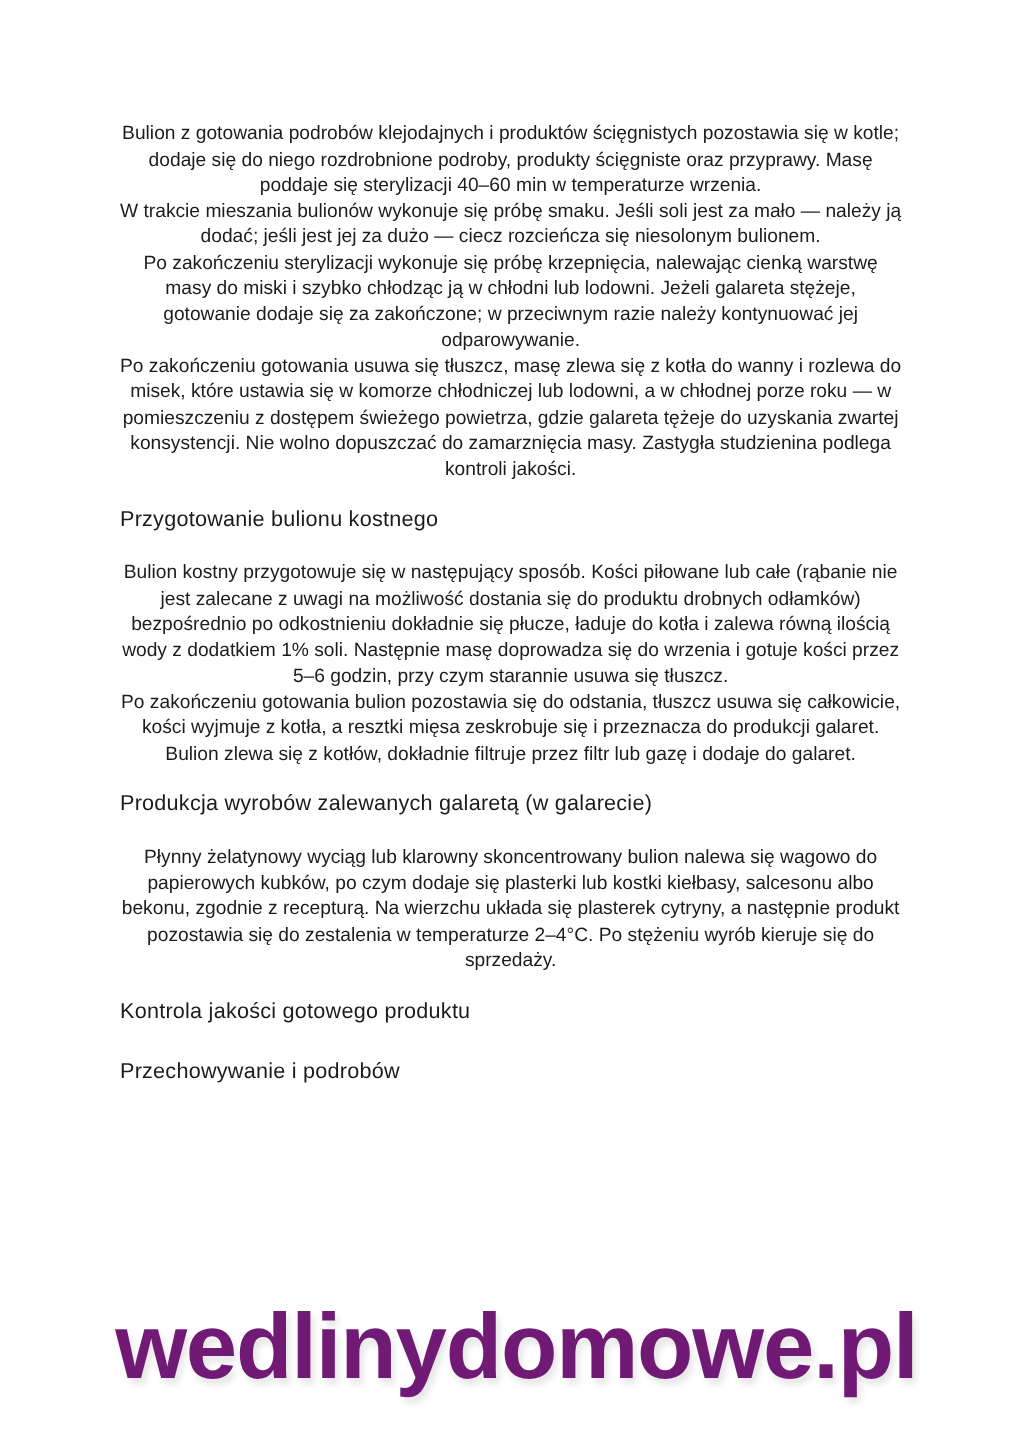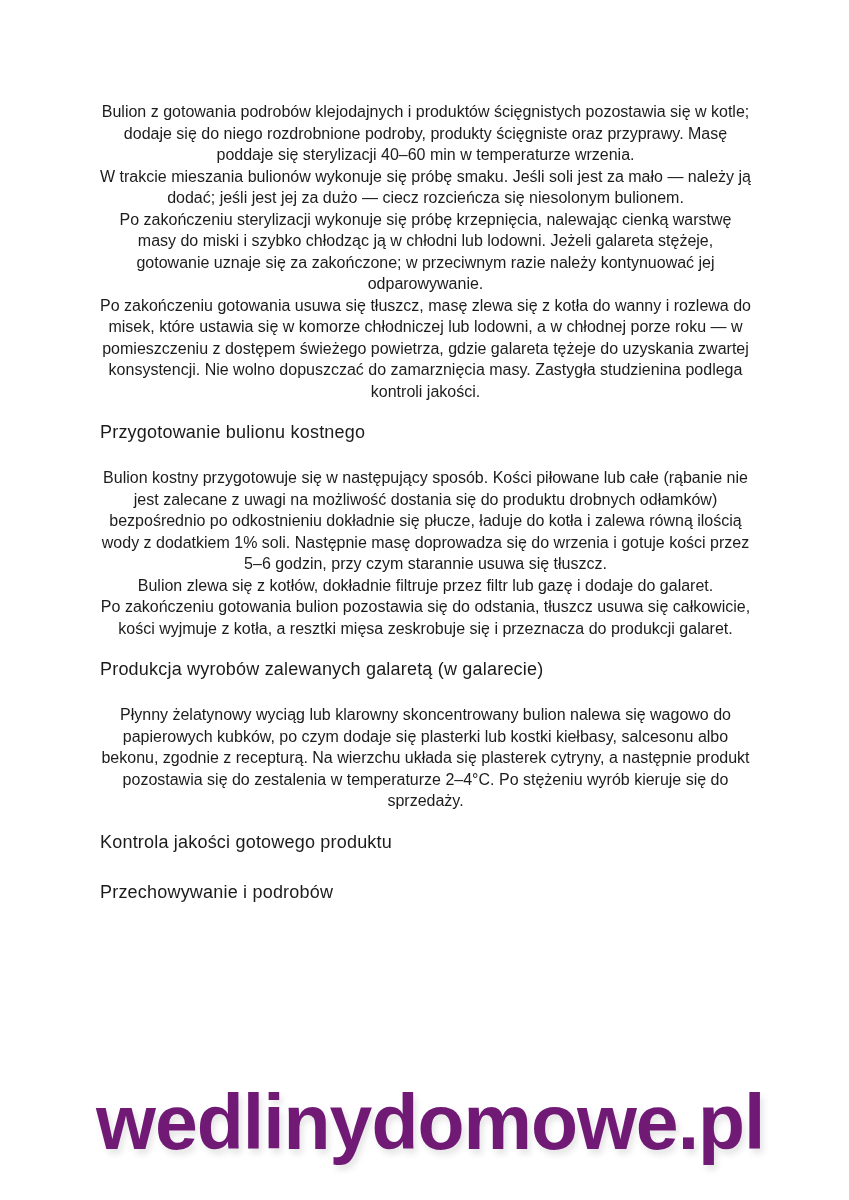--- a/index.html
+++ b/index.html
@@ -46,25 +46,25 @@
     user-select: none;
   }
 </style>
 </head>
 <body>
 
 <div class="page">
   <div class="content" id="doc-content">
       <p class="para">Bulion z gotowania podrobów klejodajnych i produktów ścięgnistych pozostawia się w kotle; dodaje się do niego rozdrobnione podroby, produkty ścięgniste oraz przyprawy. Masę poddaje się sterylizacji 40–60 min w temperaturze wrzenia.</p>
       <p class="para">W trakcie mieszania bulionów wykonuje się próbę smaku. Jeśli soli jest za mało — należy ją dodać; jeśli jest jej za dużo — ciecz rozcieńcza się niesolonym bulionem.</p>
-      <p class="para">Po zakończeniu sterylizacji wykonuje się próbę krzepnięcia, nalewając cienką warstwę masy do miski i szybko chłodząc ją w chłodni lub lodowni. Jeżeli galareta stężeje, gotowanie uznaje się za zakończone; w przeciwnym razie należy kontynuować jej odparowywanie.</p>
+      <p class="para">Po zakończeniu sterylizacji wykonuje się próbę krzepnięcia, nalewając cienką warstwę masy do miski i szybko chłodząc ją w chłodni lub lodowni. Jeżeli galareta stężeje, gotowanie dodaje się za zakończone; w przeciwnym razie należy kontynuować jej odparowywanie.</p>
       <p class="para">Po zakończeniu gotowania usuwa się tłuszcz, masę zlewa się z kotła do wanny i rozlewa do misek, które ustawia się w komorze chłodniczej lub lodowni, a w chłodnej porze roku — w pomieszczeniu z dostępem świeżego powietrza, gdzie galareta tężeje do uzyskania zwartej konsystencji. Nie wolno dopuszczać do zamarznięcia masy. Zastygła studzienina podlega kontroli jakości.</p>
       <h2 class="heading">Przygotowanie bulionu kostnego</h2>
       <p class="para">Bulion kostny przygotowuje się w następujący sposób. Kości piłowane lub całe (rąbanie nie jest zalecane z uwagi na możliwość dostania się do produktu drobnych odłamków) bezpośrednio po odkostnieniu dokładnie się płucze, ładuje do kotła i zalewa równą ilością wody z dodatkiem 1% soli. Następnie masę doprowadza się do wrzenia i gotuje kości przez 5–6 godzin, przy czym starannie usuwa się tłuszcz.</p>
+      <p class="para">Po zakończeniu gotowania bulion pozostawia się do odstania, tłuszcz usuwa się całkowicie, kości wyjmuje z kotła, a resztki mięsa zeskrobuje się i przeznacza do produkcji galaret.</p>
       <p class="para">Bulion zlewa się z kotłów, dokładnie filtruje przez filtr lub gazę i dodaje do galaret.</p>
-      <p class="para">Po zakończeniu gotowania bulion pozostawia się do odstania, tłuszcz usuwa się całkowicie, kości wyjmuje z kotła, a resztki mięsa zeskrobuje się i przeznacza do produkcji galaret.</p>
       <h2 class="heading">Produkcja wyrobów zalewanych galaretą (w galarecie)</h2>
       <p class="para">Płynny żelatynowy wyciąg lub klarowny skoncentrowany bulion nalewa się wagowo do papierowych kubków, po czym dodaje się plasterki lub kostki kiełbasy, salcesonu albo bekonu, zgodnie z recepturą. Na wierzchu układa się plasterek cytryny, a następnie produkt pozostawia się do zestalenia w temperaturze 2–4°C. Po stężeniu wyrób kieruje się do sprzedaży.</p>
       <h2 class="heading">Kontrola jakości gotowego produktu</h2>
       <h2 class="heading">Przechowywanie i podrobów</h2>
     </div>
   <div class="watermark">wedlinydomowe.pl</div>
 </div>
 
 </body></html>

